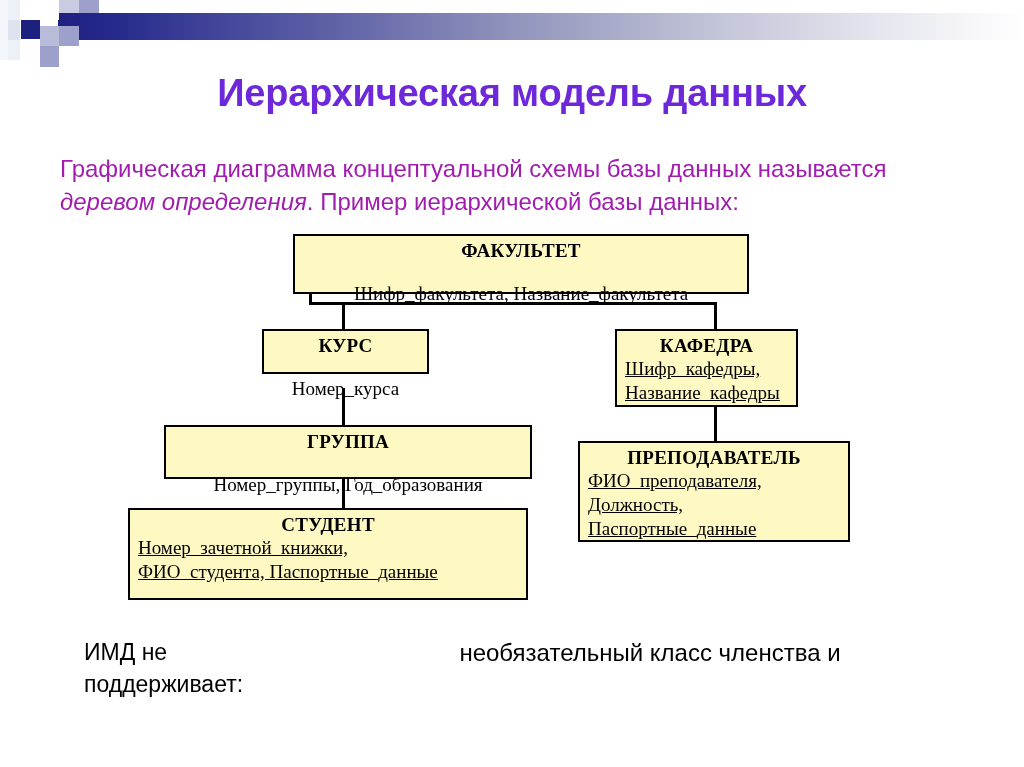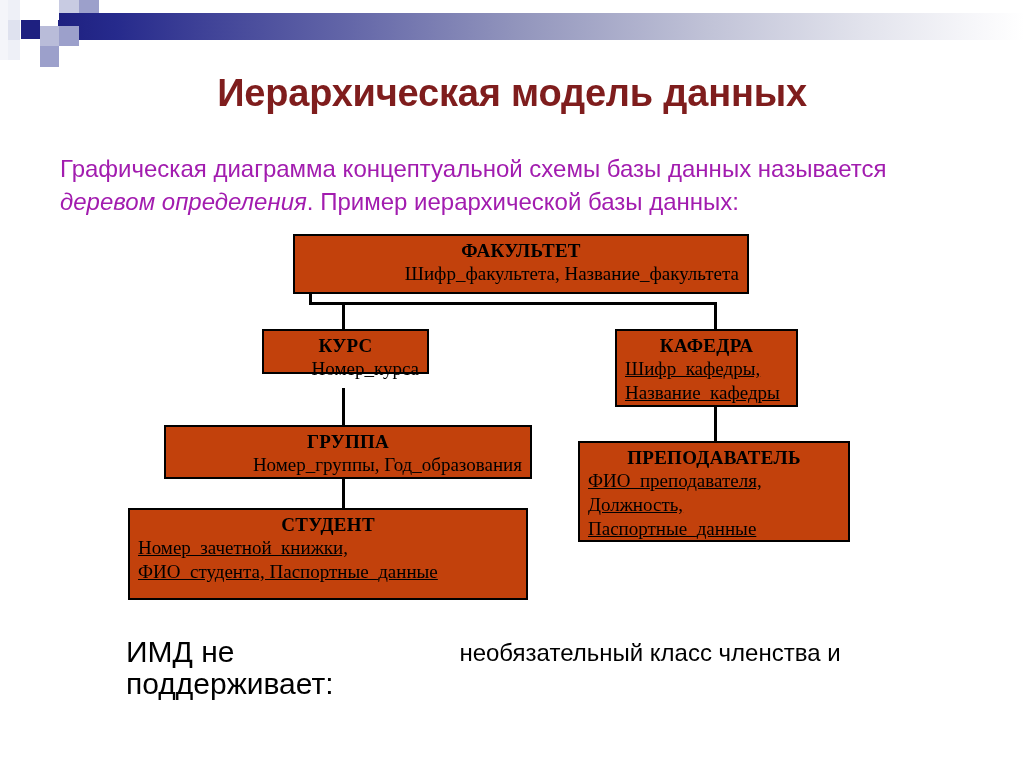--- a/index.html
+++ b/index.html
@@ -41,21 +41,21 @@
 
   
   #slide-title {
     position: absolute;
     left: 0; top: 72px;
     width: 1024px;
     text-align: center;
     font-size: 38px;
     font-weight: bold;
     letter-spacing: -0.2px;
-    color: #7f1d1d;
+    color: #6d28d9;
   }
 
   
   #intro-paragraph {
     position: absolute;
     left: 60px; top: 152px;
     width: 860px;
     font-size: 24px;
     line-height: 33px;
     color: #a21caf;
@@ -66,53 +66,52 @@
   #diagram {
     position: absolute;
     left: 0; top: 0;
     width: 1024px; height: 767px;
     pointer-events: none;
   }
   .node {
     position: absolute;
     box-sizing: border-box;
     border: 2px solid #000000;
-    background: #c2410c;
+    background: #fef9c3;
     font-family: "Liberation Serif", serif;
     padding: 3px 8px 4px 8px;
     z-index: 2;
   }
   .node .node-title {
     text-align: center;
     font-weight: bold;
     font-size: 19px;
     line-height: 23px;
     letter-spacing: 0.3px;
   }
   .node .node-attrs {
     font-size: 19px;
     line-height: 24px;
   }
-  .node .node-attrs.center { text-align: right; }
+  .node .node-attrs.center { text-align: center; margin-top: 20px; }
   .node .node-attrs.left { text-align: left; text-decoration: underline; }
 
   .conn {
     position: absolute;
     background: #000000;
     z-index: 1;
   }
 
   
   #footer-left {
     position: absolute;
     left: 84px; top: 636px;
     width: 240px;
-    font-size: 30px;
+    font-size: 23px;
     line-height: 32px;
-    margin-left: 42px;
   }
   #footer-right {
     position: absolute;
     left: 370px; top: 636px;
     width: 560px;
     font-size: 24px;
     line-height: 34px;
     font-weight: normal;
     text-align: center;
   }

